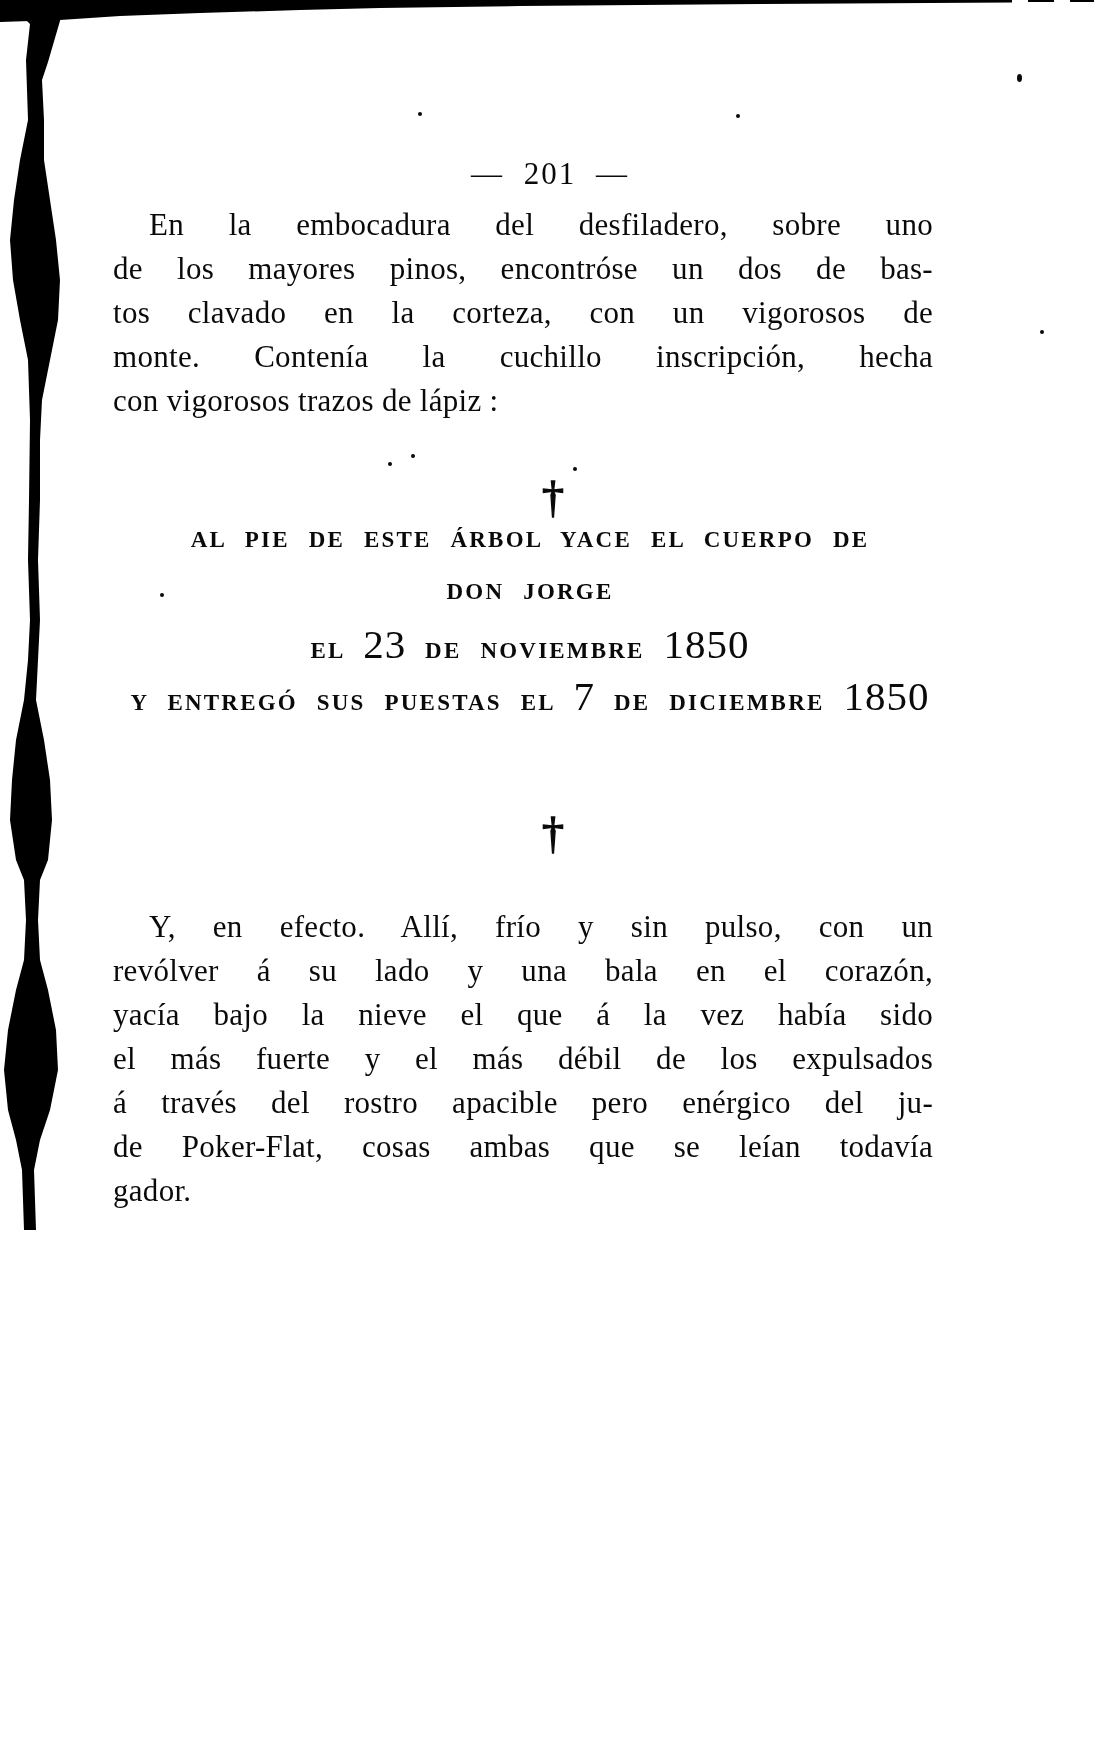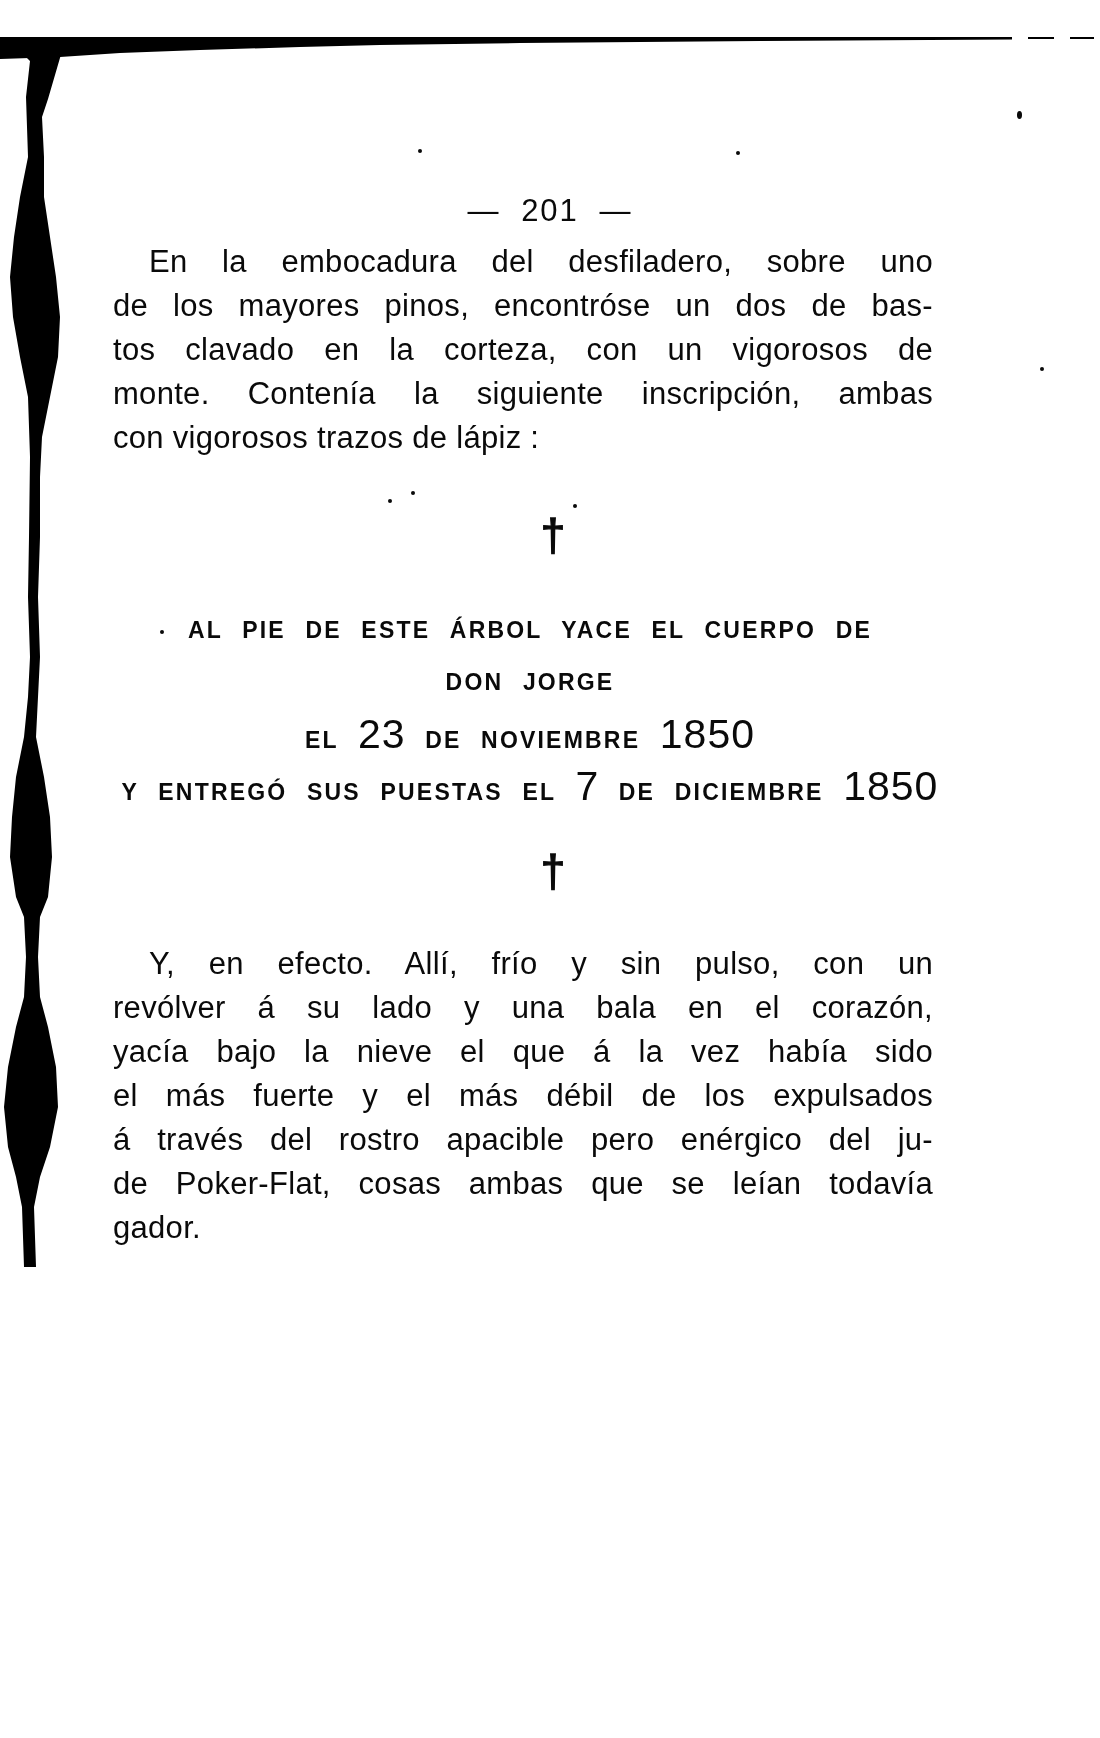--- a/index.html
+++ b/index.html
@@ -1,20 +1,20 @@
 <!DOCTYPE html>
 <html style="--ink: #0a0a0a; --paper: #ffffff;"><head>
 <meta charset="utf-8">
 <style>
   :root { --ink:#0a0a0a; --paper:#ffffff; }
   html,body { margin:0; padding:0; background:#fff; }
   .page {
     position:relative; width:1100px; height:1230px;
     background:var(--paper); color:var(--ink);
-    font-family:Liberation Sans, sans-serif; overflow:hidden;margin-top:37px;
+    font-family:Liberation Serif, serif; overflow:hidden;
   }
   .artifact-svg { position:absolute; left:0; top:0; pointer-events:none; }
   .pageno {
     position:absolute; top:156px; left:0; width:1100px;
     text-align:center; font-size:31px; letter-spacing:2px; word-spacing:10px;
   }
   .para {
     position:absolute; left:113px; width:820px;
     font-size:31px; line-height:44px; letter-spacing:0.3px;
   }
@@ -24,21 +24,21 @@
   .lastline { text-align:left; }
   .indent { text-indent:36px; }
   .cross {
     position:absolute; left:553px; transform:translateX(-50%);
     font-size:44px; line-height:1;
     -webkit-text-stroke:1.3px var(--ink);
   }
   .cross1 { top:476px; }
   .cross2 { top:812px; }
   .insc {
-    position:absolute; left:95px; top:567px; width:870px;
+    position:absolute; left:95px; top:514px; width:870px;
     text-align:center; font-size:23px; font-weight:bold;
     letter-spacing:2.2px; word-spacing:11px;
   }
   .insc-line { height:52px; line-height:52px; white-space:nowrap; }
   .insc .num { font-size:41px; letter-spacing:1px; font-weight:normal; }
   .speck { position:absolute; background:var(--ink); border-radius:50%; }
 </style>
 </head>
 <body>
 
@@ -51,21 +51,21 @@
     <path fill="#000" d="M18,12 L62,14 L48,62 L42,80 L44,120 L44,160 L50,200 L56,240 L60,280 L58,320 L50,360 L42,400 L40,440 L40,500 L38,560 L40,620 L38,660 L36,700 L44,740 L50,780 L52,820 L48,860 L40,880 L38,920 L40,960 L48,990 L56,1030 L58,1070 L50,1110 L40,1140 L34,1170 L36,1230 L34,1290 L38,1330 L44,1360 L42,1400 L36,1440 L30,1480 L28,1560 L24,1640 L20,1700 L16,1738
          L2,1738 L4,1720 L10,1660 L14,1600 L16,1530 L18,1470 L14,1440 L10,1400 L12,1360 L16,1330 L22,1290 L24,1230 L22,1170 L16,1140 L8,1110 L4,1070 L8,1030 L16,990 L24,960 L26,920 L24,880 L16,860 L10,820 L12,780 L16,740 L24,700 L28,660 L30,620 L28,560 L29,500 L30,420 L28,360 L20,320 L13,280 L10,240 L14,200 L20,160 L28,120 L26,60 L30,24 Z"></path>
   </svg>
 
   <div class="pageno">— 201 —</div>
 
   <div class="para para1">
     <div class="jline indent">En la embocadura del desfiladero, sobre uno</div>
     <div class="jline">de los mayores pinos, encontróse un dos de bas-</div>
     <div class="jline">tos clavado en la corteza, con un vigorosos de</div>
-    <div class="jline">monte. Contenía la siguiente inscripción, ambas</div>
+    <div class="jline">monte. Contenía la cuchillo inscripción, hecha</div>
     <div class="lastline">con vigorosos trazos de lápiz :</div>
   </div>
 
   <div class="cross cross1">†</div>
 
   <div class="insc">
     <div class="insc-line">AL PIE DE ESTE ÁRBOL YACE EL CUERPO DE</div>
     <div class="insc-line">DON JORGE</div>
     <div class="insc-line">EL <span class="num">23</span> DE NOVIEMBRE <span class="num">1850</span></div>
     <div class="insc-line">Y ENTREGÓ SUS PUESTAS EL <span class="num">7</span> DE DICIEMBRE <span class="num">1850</span></div>

